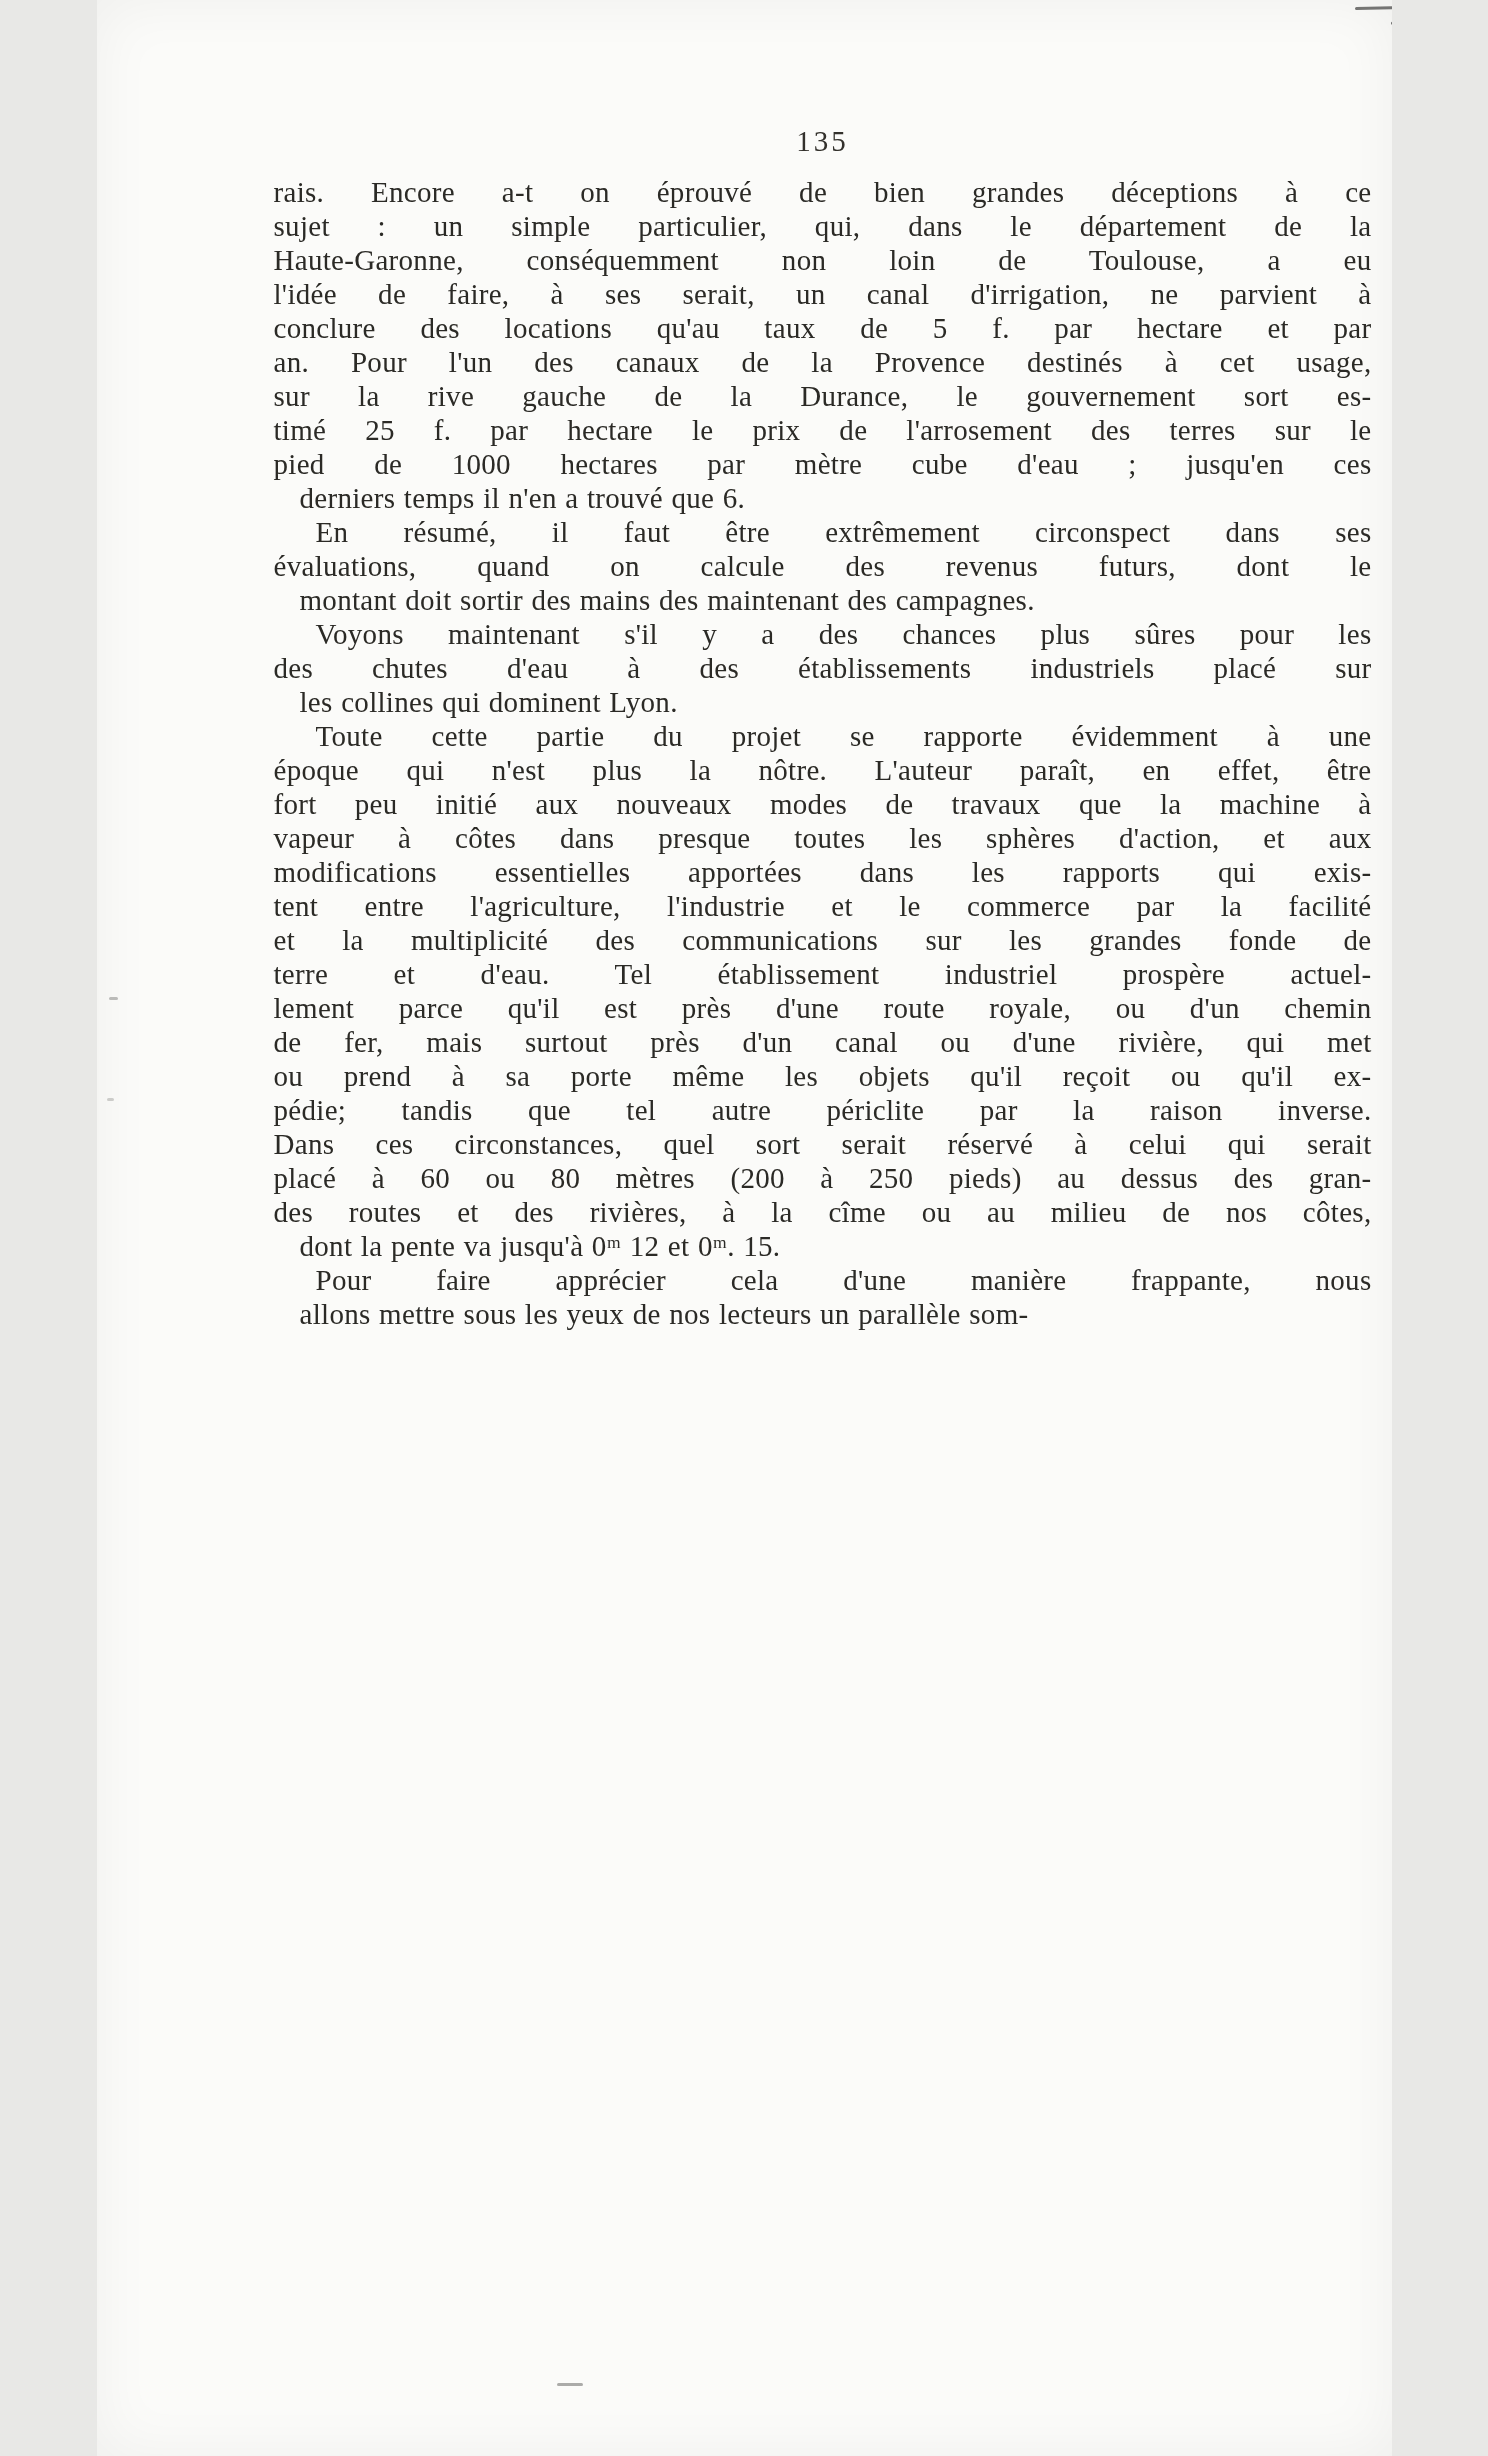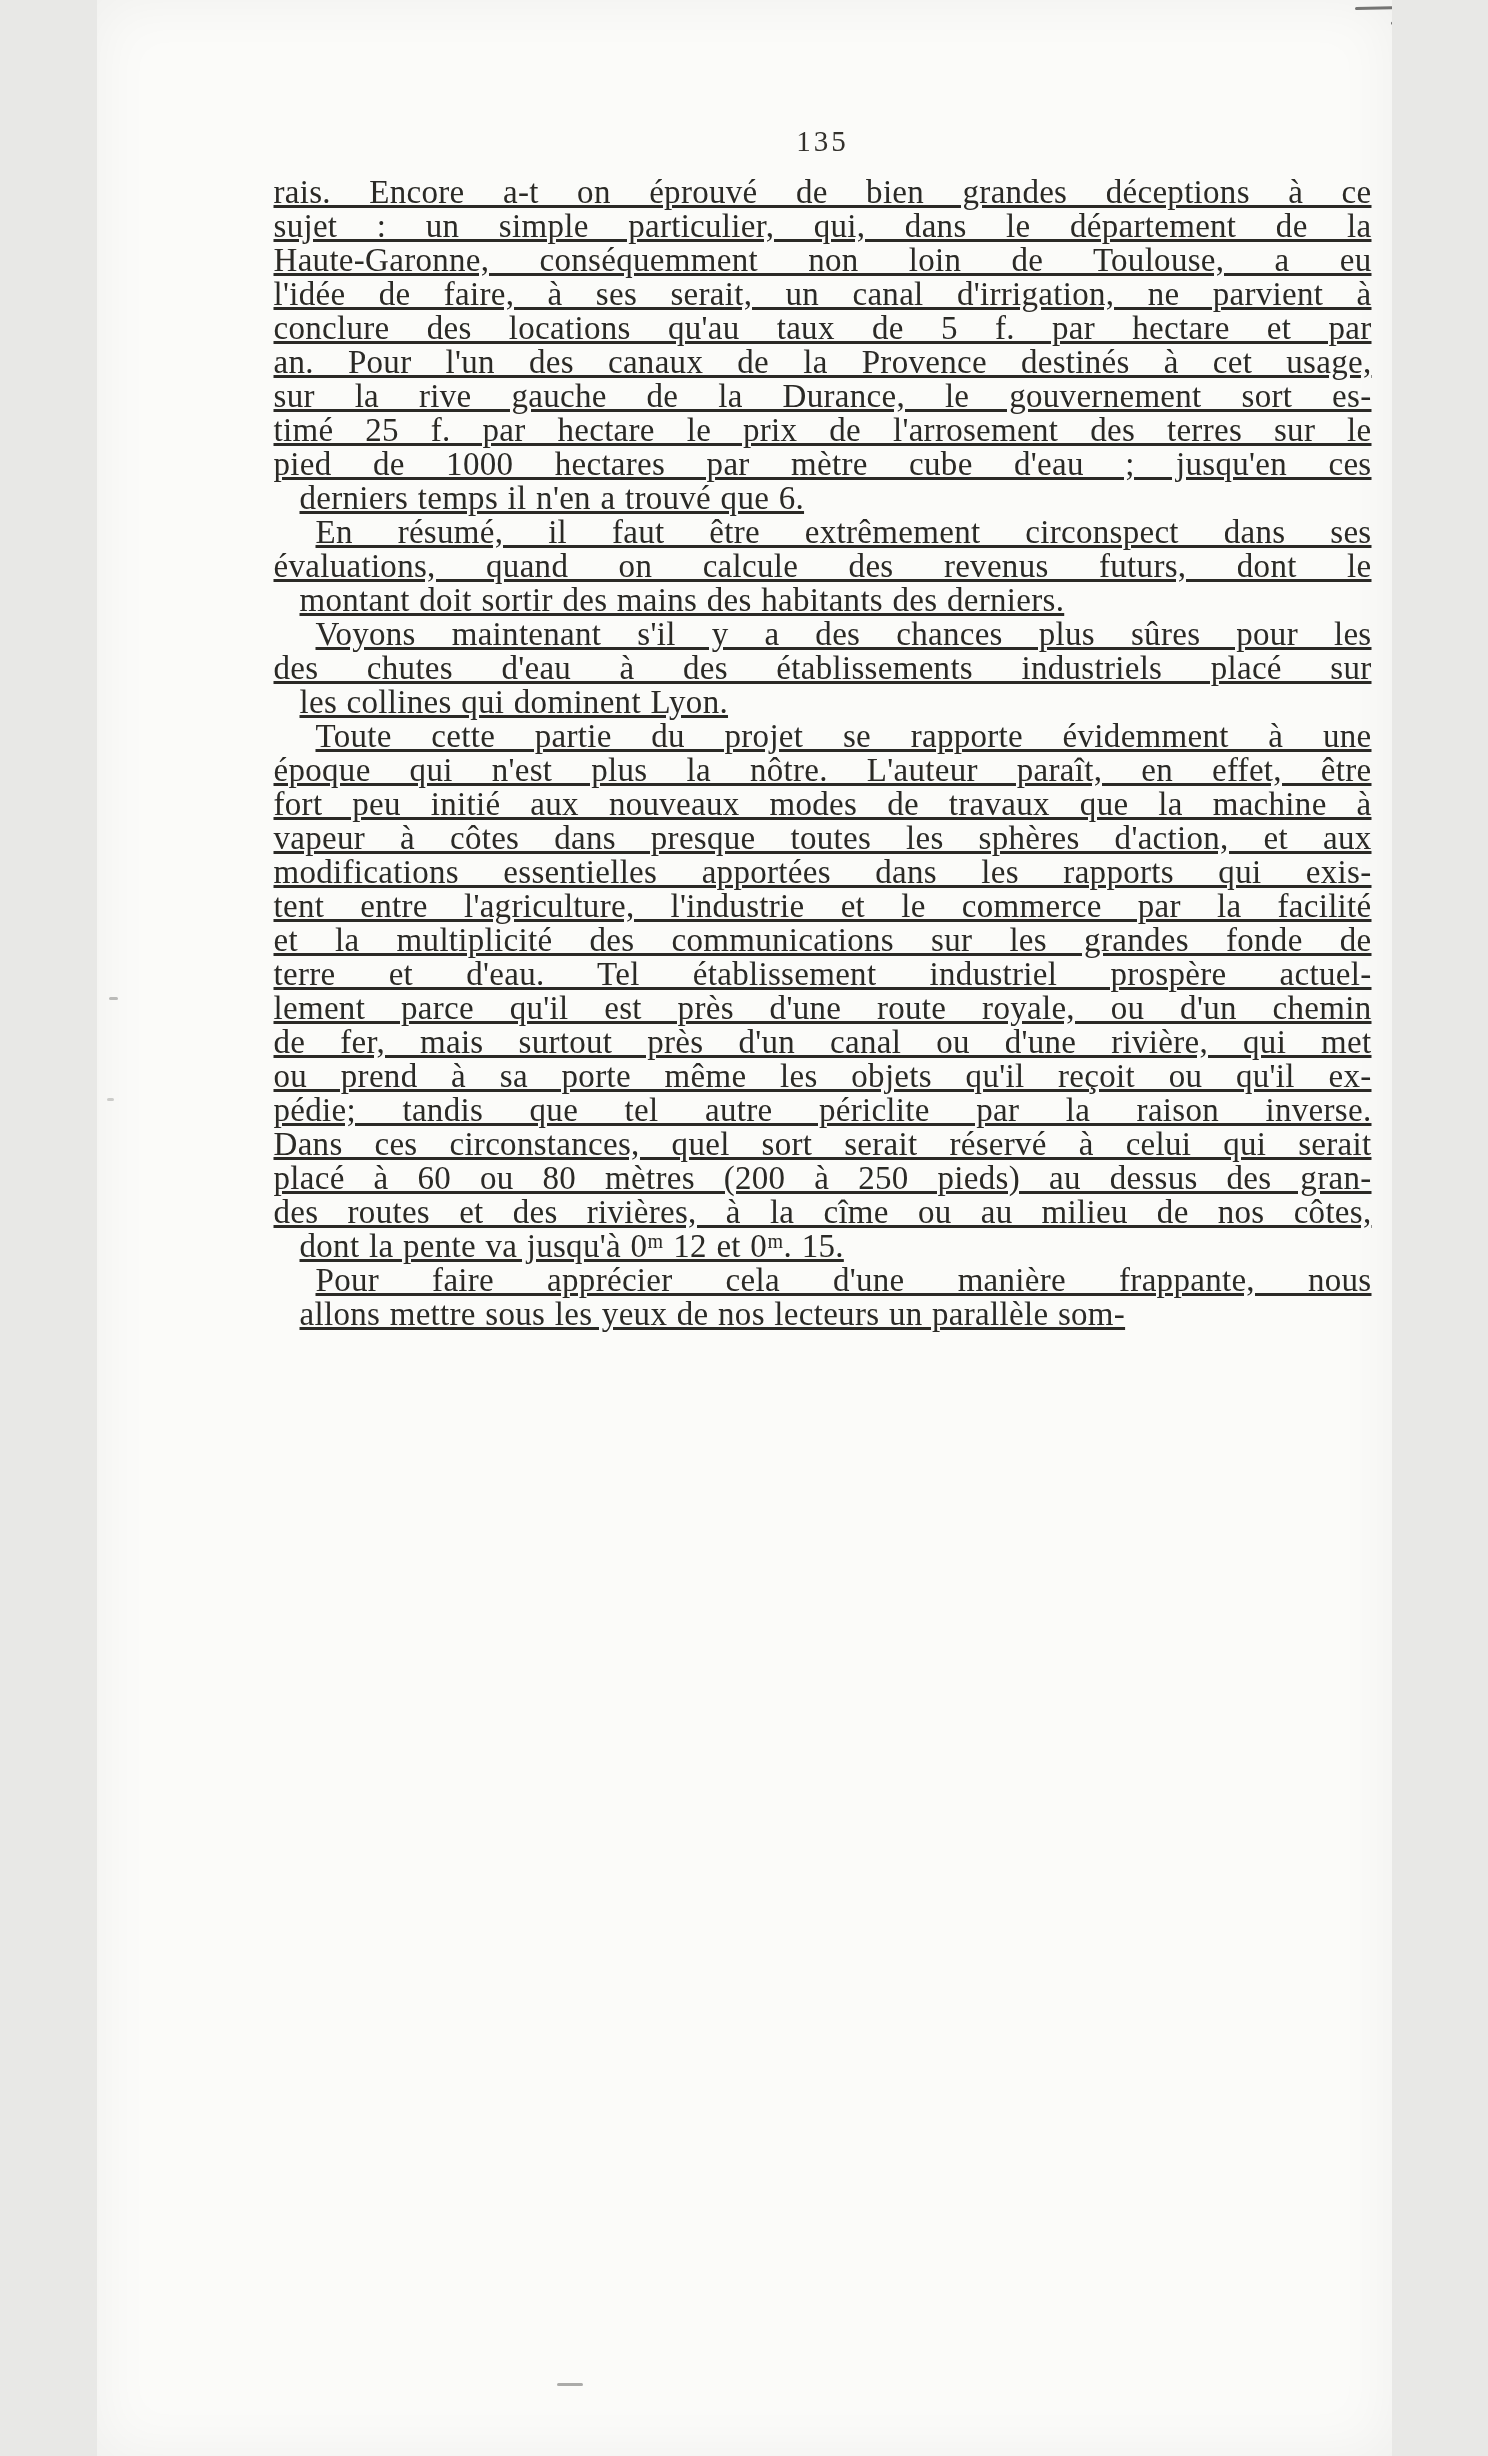--- a/index.html
+++ b/index.html
@@ -26,25 +26,24 @@
     text-align: center;
     font-size: 29px;
     letter-spacing: 3px;
     color: #33312c;
   }
   .text-block {
     position: absolute;
     top: 175px;
     left: 177px;
     width: 1098px;
-    font-size: 33px;
+    font-size: 29px;
     line-height: 34px;
     letter-spacing: 0.3px;
     word-spacing: 1px;
-    text-decoration: underline;
   }
   .text-block p.para {
     margin: 0;
     padding: 0;
   }
   .text-block .line {
     display: block;
     text-align: justify;
     text-align-last: justify;
   }
@@ -88,21 +87,21 @@
         <span class="line">conclure des locations qu'au taux de 5 f. par hectare et par</span>
         <span class="line">an. Pour l'un des canaux de la Provence destinés à cet usage,</span>
         <span class="line">sur la rive gauche de la Durance, le gouvernement sort es-</span>
         <span class="line">timé 25 f. par hectare le prix de l'arrosement des terres sur le</span>
         <span class="line">pied de 1000 hectares par mètre cube d'eau ; jusqu'en ces</span>
         <span class="line last">derniers temps il n'en a trouvé que 6.</span>
       </p>
       <p class="para indent">
         <span class="line">En résumé, il faut être extrêmement circonspect dans ses</span>
         <span class="line">évaluations, quand on calcule des revenus futurs, dont le</span>
-        <span class="line last">montant doit sortir des mains des habitants des derniers.</span>
+        <span class="line last">montant doit sortir des mains des maintenant des campagnes.</span>
       </p>
       <p class="para indent">
         <span class="line">Voyons maintenant s'il y a des chances plus sûres pour les</span>
         <span class="line">des chutes d'eau à des établissements industriels placé sur</span>
         <span class="line last">les collines qui dominent Lyon.</span>
       </p>
       <p class="para indent">
         <span class="line">Toute cette partie du projet se rapporte évidemment à une</span>
         <span class="line">époque qui n'est plus la nôtre.  L'auteur paraît, en effet, être</span>
         <span class="line">fort peu initié aux nouveaux modes de travaux que la machine à</span>

